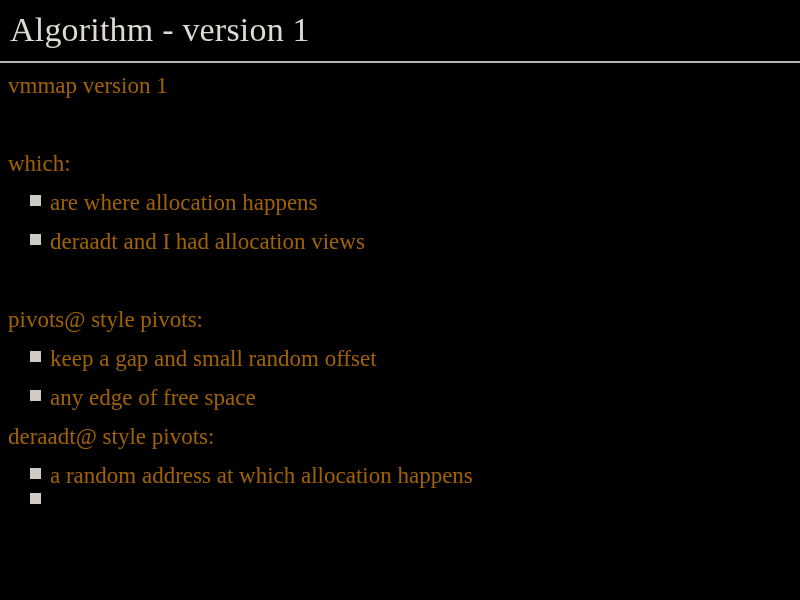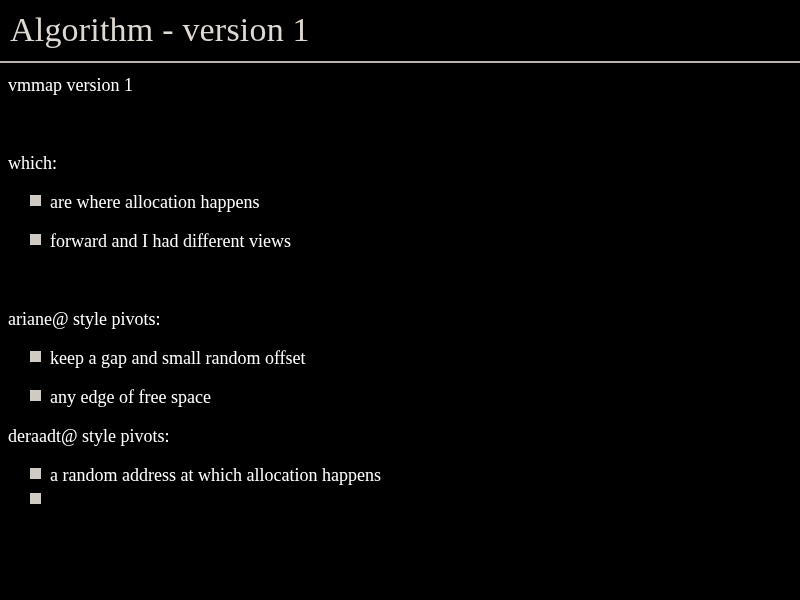--- a/index.html
+++ b/index.html
@@ -41,23 +41,23 @@
     background: #b9b4ad;
   }
   .body {
     position: absolute;
     left: 4px;
     top: 66px;
     right: 0;
     bottom: 0;
   }
   .line {
-    font-size: 18px;
+    font-size: 23px;
     line-height: 39px;
-    color: #ffffff;
+    color: #a16207;
     white-space: pre;
     font-family: "Liberation Serif", serif;
   }
   .level0 {
     padding-left: 4px;
   }
   .level1 {
     padding-left: 26px;
     display: flex;
     align-items: center;
@@ -93,26 +93,26 @@
 
     <div class="spacer"></div>
 
     <div class="line level0">which:</div>
     <div class="line level1">
       <span class="bullet"></span>
       <span class="bullet-text">are where allocation happens</span>
     </div>
     <div class="line level1">
       <span class="bullet"></span>
-      <span class="bullet-text">forward and I had different views</span>
+      <span class="bullet-text">deraadt and I had allocation views</span>
     </div>
 
     <div class="spacer"></div>
 
-    <div class="line level0">ariane@ style pivots:</div>
+    <div class="line level0">pivots@ style pivots:</div>
     <div class="line level1">
       <span class="bullet"></span>
       <span class="bullet-text">keep a gap and small random offset</span>
     </div>
     <div class="line level1">
       <span class="bullet"></span>
       <span class="bullet-text">any edge of free space</span>
     </div>
 
     <div class="line level0">deraadt@ style pivots:</div>

